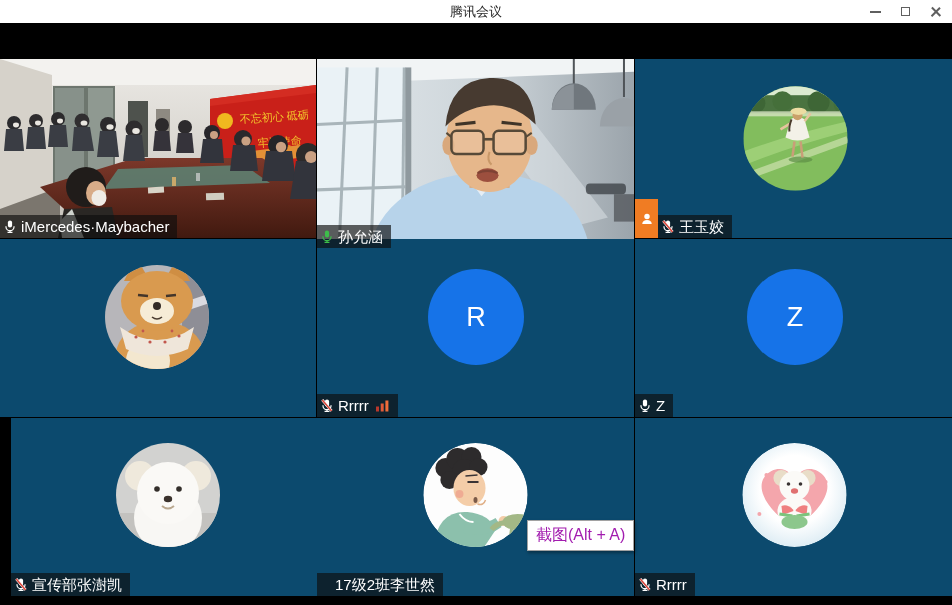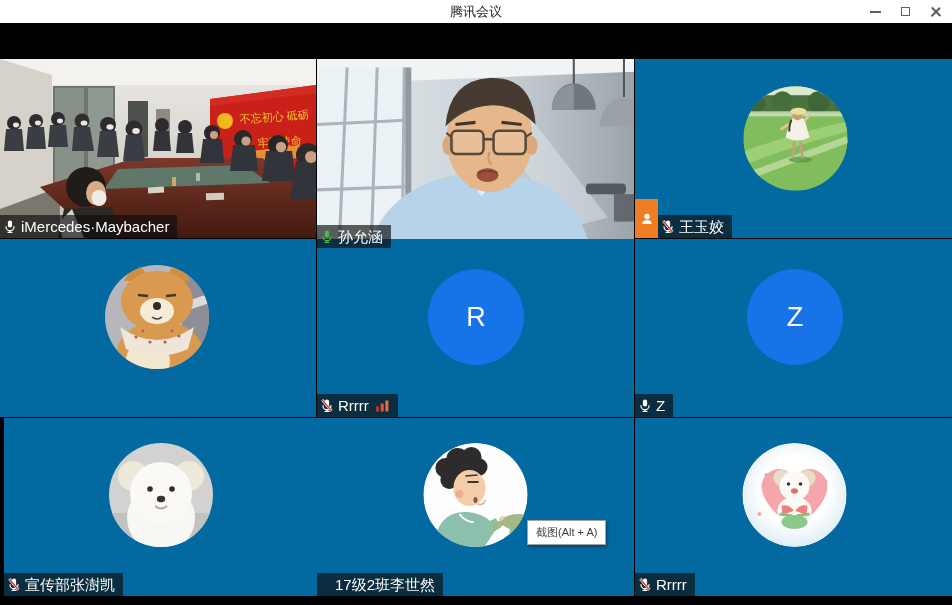--- a/index.html
+++ b/index.html
@@ -16,30 +16,30 @@
   .ic-min { width:11px; height:0; border-top:2px solid #5f5f5f; }
   .ic-max { width:9px; height:9px; border:1.5px solid #5f5f5f; }
   .ic-close { position:relative; width:11px; height:11px; }
   .ic-close::before,.ic-close::after { content:""; position:absolute; left:5px; top:0;
     width:1.6px; height:11.5px; background:#5f5f5f; }
   .ic-close::before { transform:rotate(45deg); }
   .ic-close::after  { transform:rotate(-45deg); }
 
   
   .stage { position:absolute; left:0; top:23px; width:952px; height:582px; background:#000; }
-  .tile { position:absolute; background:#0369a1; overflow:hidden; }
+  .tile { position:absolute; background:#0c4a6e; overflow:hidden; }
   .tile.video { background:#101010; }
   .tile.active { box-shadow:inset 0 0 0 2px #23a94c; }
   .t1{left:0;top:36px;width:316px;height:179px}
   .t2{left:317px;top:36px;width:317px;height:189px}
   .t3{left:635px;top:36px;width:317px;height:179px}
   .t4{left:0;top:216px;width:316px;height:178px}
   .t5{left:317px;top:216px;width:317px;height:178px}
   .t6{left:635px;top:216px;width:317px;height:178px}
-  .t7{left:4px;top:395px;width:316px;height:178px}
+  .t7{left:11px;top:395px;width:316px;height:178px}
   .t8{left:317px;top:395px;width:317px;height:178px}
   .t9{left:635px;top:395px;width:317px;height:178px}
   .art { position:absolute; left:0; top:0; width:100%; height:100%; }
 
   
   .label-row { position:absolute; left:0; bottom:0; display:flex; align-items:stretch; z-index:5; }
   .badge { width:23px; background:#f07c23; display:flex; align-items:center; justify-content:center; }
   .name-label { display:flex; align-items:center; gap:4px; background:rgba(14,14,14,0.66);
     color:#fff; font-size:15px; line-height:1; padding:4px 8px 4px 3px; white-space:nowrap;margin-top:16px; }
   .name-label.no-icon { padding-left:18px; }
@@ -48,21 +48,21 @@
 
   
   .letter-avatar { position:absolute; width:96px; height:96px; border-radius:50%;
     background:#1673e8; color:#ffffff; font-size:27px;
     display:flex; align-items:center; justify-content:center; }
   .t5 .letter-avatar { left:111px; top:30px; }
   .t6 .letter-avatar { left:112px; top:30px; }
 
   
   .tooltip { position:absolute; left:527px; top:497px; z-index:20; background:#ffffff;
-    border:1px solid #a2a2a2; color:#404040; font-size:11px; padding:4px 8px;
+    border:1px solid #a2a2a2; color:#a21caf; font-size:16px; padding:4px 8px;
     box-shadow:1px 2px 3px rgba(0,0,0,0.35); white-space:nowrap; }
 </style>
 </head>
 <body>
 
 <div class="titlebar">
   <div class="win-title">腾讯会议</div>
   <div class="win-controls">
     <div class="win-btn">
         <span class="ic-min"></span>

